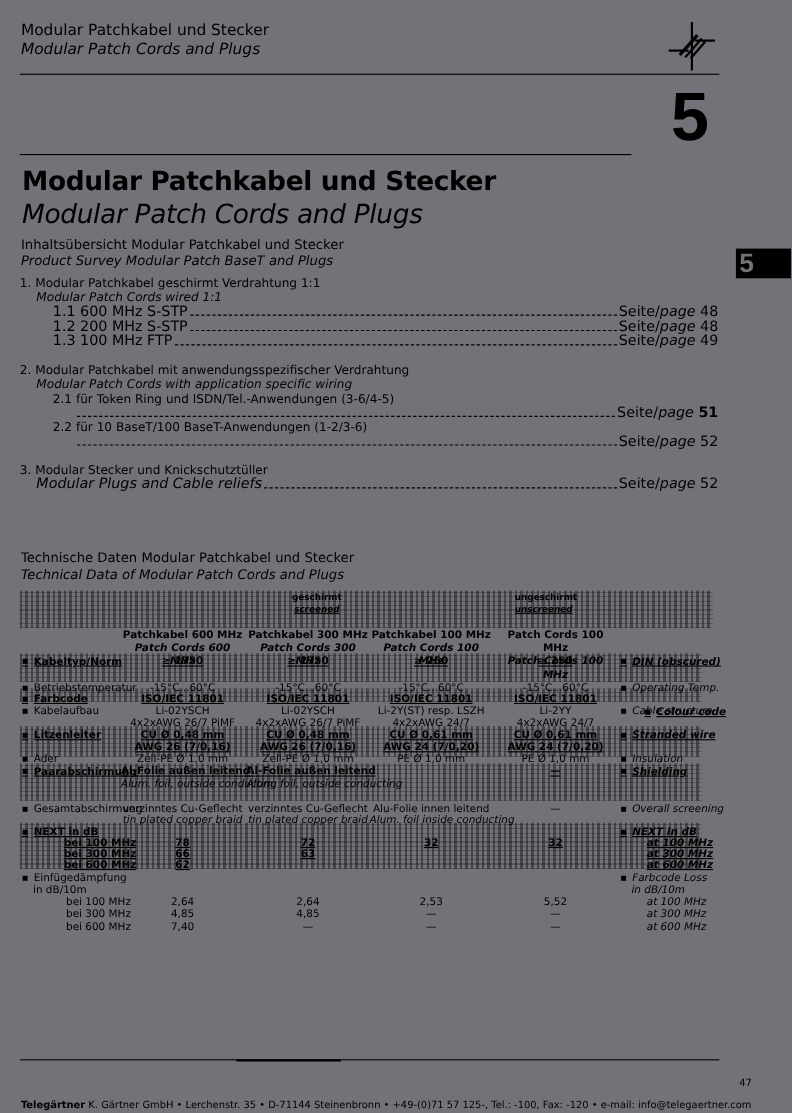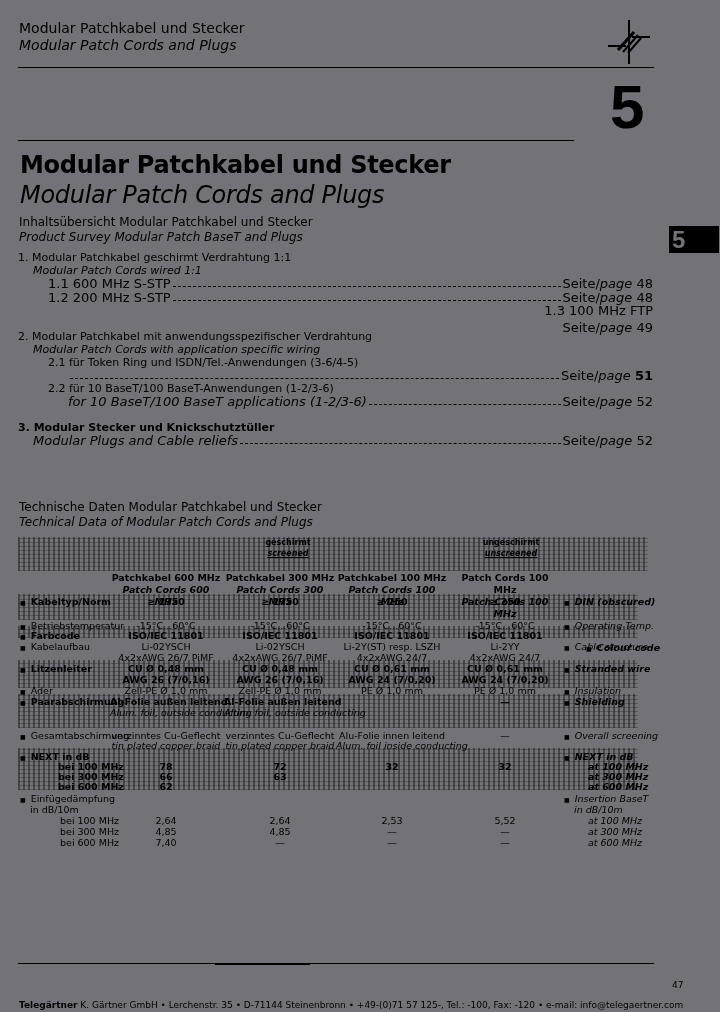--- a/index.html
+++ b/index.html
@@ -1,19 +1,19 @@
 <!DOCTYPE html>
 <html><head>
 <meta charset="utf-8">
 <style>
   html, body { margin:0; padding:0; }
   body { width:720px; height:1012px; background:#737278; color:#000; font-family:"DejaVu Sans", sans-serif; position:relative; overflow:hidden; }
   .abs { position:absolute; }
   .it { font-style:italic; }
-  .b { font-weight:bold; }
+  .b { font-weight:bold;text-decoration:underline; }
   .hdr1 { left:19px; top:20px; font-size:14px; line-height:17px; }
   .hdr2 { left:19px; top:37px; font-size:14px; line-height:17px; }
   .rule { background:#000; height:1px; }
   .bignum { left:610px; top:72px; font-size:62px; font-weight:bold; line-height:70px; font-family:"Liberation Sans", sans-serif; }
   .title1 { left:20px; top:150px; font-size:24px; font-weight:bold; line-height:30px; letter-spacing:-0.3px; }
   .title2 { left:20px; top:180px; font-size:24px; font-style:italic; line-height:30px; letter-spacing:-0.3px; }
   .sub1 { left:19px; top:215px; font-size:12px; font-weight:normal; line-height:15px; }
   .sub2 { left:19px; top:230px; font-size:12px; font-style:italic; line-height:15px; }
   .tab5 { left:669px; top:226px; width:50px; height:27px; background:#000; color:#737278; font-weight:bold; font-size:24px; line-height:27px; padding-left:3px; box-sizing:border-box; font-family:"Liberation Sans", sans-serif; }
   .toc { font-size:11px; line-height:13px; }
@@ -61,57 +61,56 @@
 <div class="toc-row" style="left:48px;top:277px;width:605px;">
   <span>1.1 600 MHz S-STP</span>
     <span class="lead"></span>
     <span class="pg"><span>Seite/</span><i>page</i> <span>48</span></span>
 </div>
 <div class="toc-row" style="left:48px;top:291px;width:605px;">
   <span>1.2 200 MHz S-STP</span>
     <span class="lead"></span>
     <span class="pg"><span>Seite/</span><i>page</i> <span>48</span></span>
 </div>
-<div class="toc-row" style="left:48px;top:304px;width:605px;flex-direction:column;">
+<div class="toc-row" style="left:48px;top:304px;width:605px;">
   <span>1.3 100 MHz FTP</span>
     <span class="lead"></span>
     <span class="pg"><span>Seite/</span><i>page</i> <span>49</span></span>
 </div>
 
 <div class="abs toc" style="left:18px;top:330px;">2. Modular Patchkabel mit anwendungsspezifischer Verdrahtung</div>
 <div class="abs toc it" style="left:33px;top:343px;">Modular Patch Cords with application specific wiring</div>
 <div class="abs toc" style="left:48px;top:356px;">2.1 für Token Ring und ISDN/Tel.-Anwendungen (3-6/4-5)</div>
 <div class="toc-row it" style="left:68px;top:369px;width:585px;">
     <span class="lead"></span>
     <span class="pg" style="font-style:normal"><span>Seite/</span><i>page</i> <b>51</b></span>
 </div>
 <div class="abs toc" style="left:48px;top:382px;">2.2 für 10 BaseT/100 BaseT-Anwendungen (1-2/3-6)</div>
 <div class="toc-row it" style="left:68px;top:395px;width:585px;">
-  <span>for 10 BaseT/100 BaseT applications (1-2/3-6)</span>
     <span class="lead"></span>
     <span class="pg" style="font-style:normal"><span>Seite/</span><i>page</i> <span>52</span></span>
 </div>
 
-<div class="abs toc" style="left:18px;top:421px;font-weight:bold;">3. Modular Stecker und Knickschutztüller</div>
+<div class="abs toc" style="left:18px;top:421px;">3. Modular Stecker und Knickschutztüller</div>
 <div class="toc-row it" style="left:33px;top:434px;width:620px;">
   <span>Modular Plugs and Cable reliefs</span>
     <span class="lead"></span>
     <span class="pg" style="font-style:normal"><span>Seite/</span><i>page</i> <span>52</span></span>
 </div>
 
 <div class="abs sec-title">Technische Daten Modular Patchkabel und Stecker</div>
 <div class="abs sec-title2">Technical Data of Modular Patch Cords and Plugs</div>
 
 <div class="abs noise" style="left:18px;top:537px;width:630px;height:34px;"></div>
 <div class="abs" style="left:258px;top:537px;font-size:8px;font-weight:bold;line-height:11px;text-align:center;width:60px;">
   <div>geschirmt</div>
   <div class="it" style="text-decoration:underline">screened</div>
 </div>
 
-<div class="abs" style="left:468px;top:537px;font-size:8px;font-weight:bold;line-height:11px;text-align:center;width:86px;">
+<div class="abs" style="left:468px;top:537px;font-size:8px;font-weight:bold;line-height:11px;text-align:center;width:50px;">
   <div>ungeschirmt</div>
   <div class="it" style="text-decoration:underline">unscreened</div>
 </div>
 
 <div class="abs colhdr" style="left:110px;top:572px;">
     <div>Patchkabel 600 MHz</div>
     <div class="it">Patch Cords 600 MHz</div>
   </div>
 <div class="abs colhdr" style="left:224px;top:572px;">
     <div>Patchkabel 300 MHz</div>
@@ -211,21 +210,21 @@
 <div class="rlbl b" style="left:588px;top:761px;">at 100 MHz</div>
 <div class="lbl b" style="left:58px;top:771px;">bei 300 MHz</div>
 <div class="cell b" style="left:110px;top:771px;">66</div>
 <div class="cell b" style="left:224px;top:771px;">63</div>
 <div class="rlbl b" style="left:588px;top:771px;">at 300 MHz</div>
 <div class="lbl b" style="left:58px;top:781px;">bei 600 MHz</div>
 <div class="cell b" style="left:110px;top:781px;">62</div>
 <div class="rlbl b" style="left:588px;top:781px;">at 600 MHz</div>
 
 <div class="lbl bullet" style="left:20px;top:793px;">Einfügedämpfung</div>
-<div class="rlbl bullet" style="left:564px;top:793px;">Insertion BaseT</div>
+<div class="rlbl bullet" style="left:564px;top:793px;">Farbcode Loss</div>
 <div class="lbl" style="left:30px;top:804px;">in dB/10m</div>
 <div class="rlbl" style="left:574px;top:804px;">in dB/10m</div>
 
 <div class="lbl" style="left:60px;top:815px;">bei 100 MHz</div>
 <div class="cell" style="left:110px;top:815px;">2,64</div>
 <div class="cell" style="left:224px;top:815px;">2,64</div>
 <div class="cell" style="left:336px;top:815px;">2,53</div>
 <div class="cell" style="left:449px;top:815px;">5,52</div>
 <div class="rlbl" style="left:588px;top:815px;">at 100 MHz</div>
 

